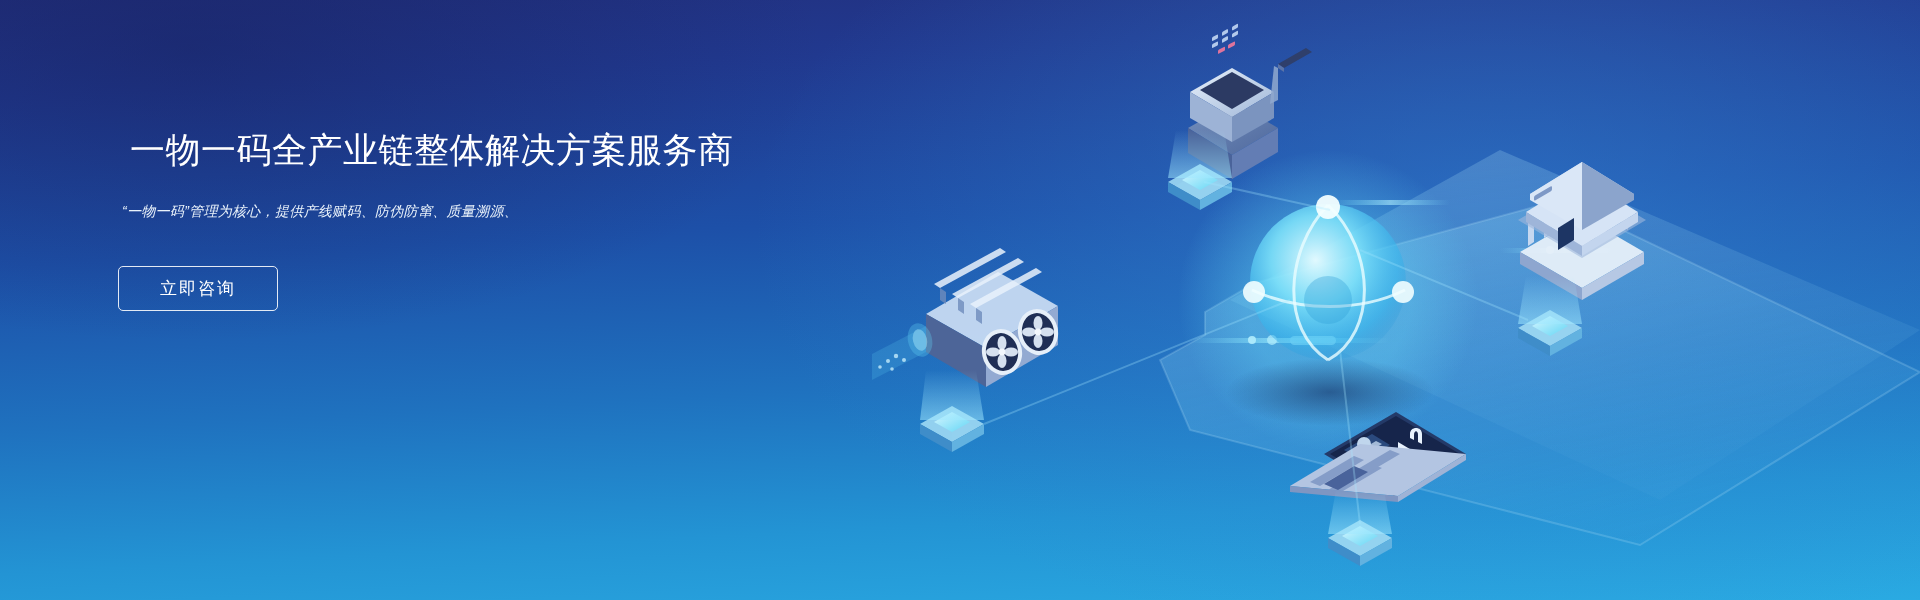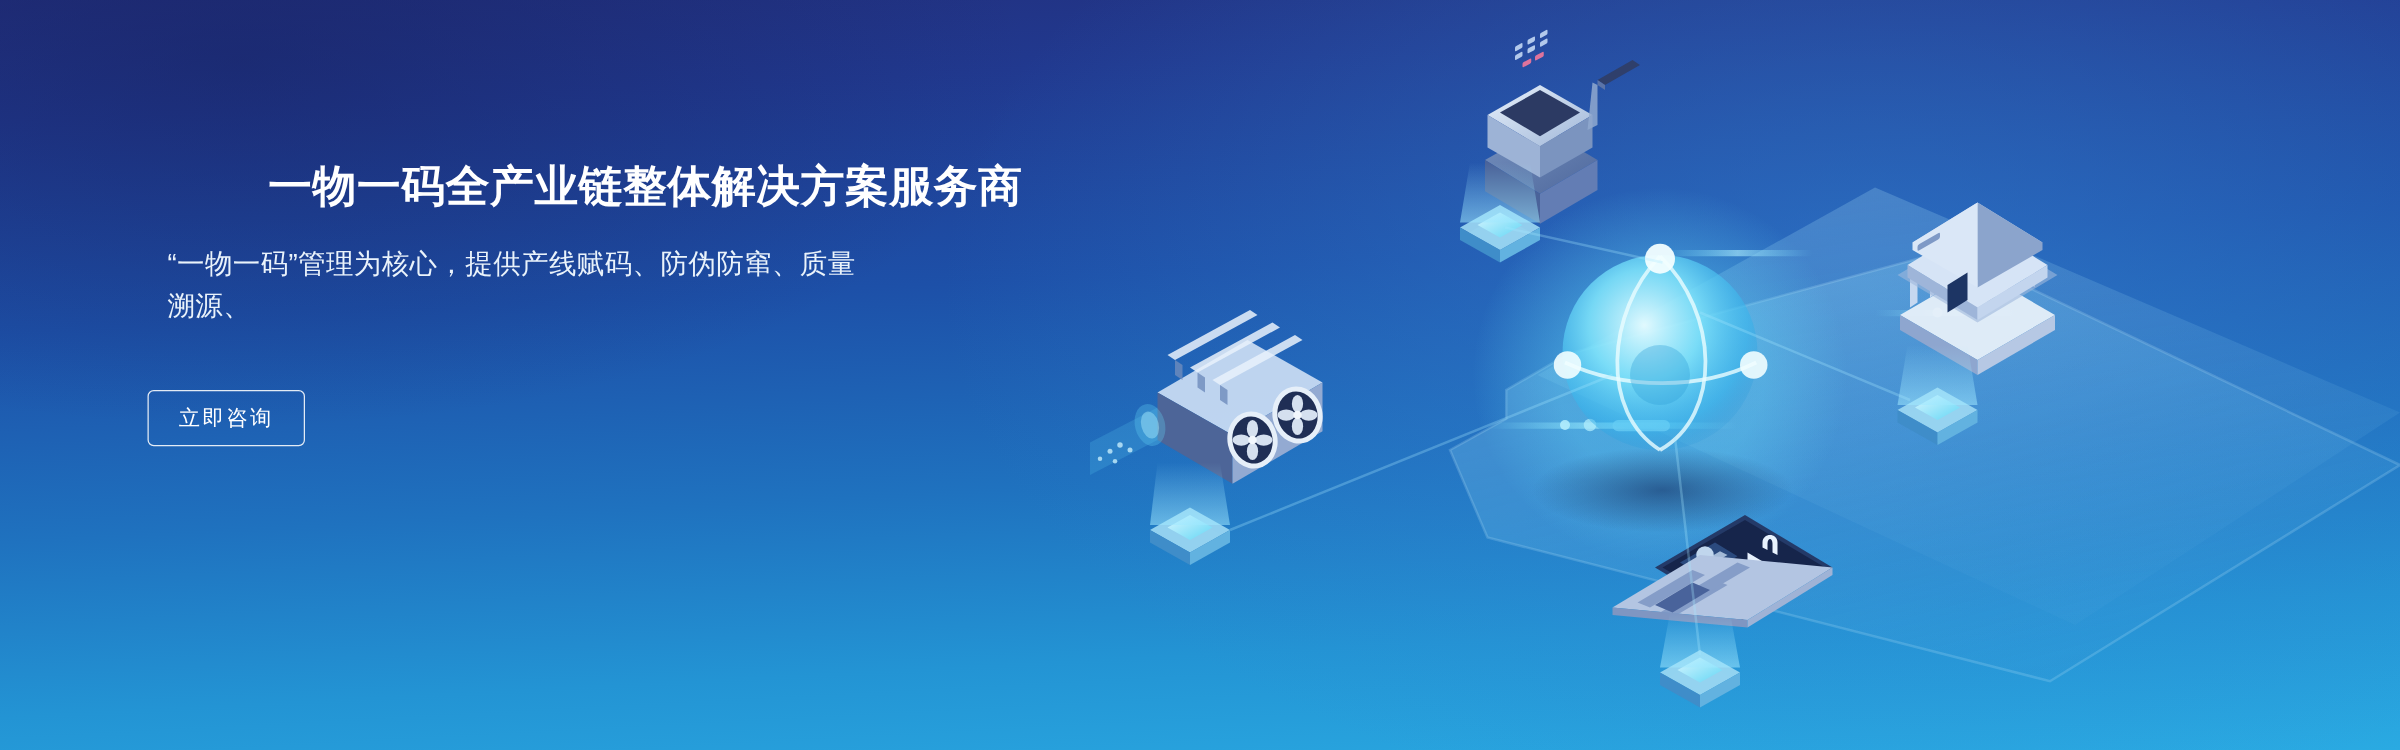--- a/index.html
+++ b/index.html
@@ -15,30 +15,30 @@
       linear-gradient(177deg,#22307f 0%, #21398f 14%, #1d50a8 38%, #1f72bf 62%, #2394d4 82%, #2aaae2 100%);
   }
   .banner::after{
     content:"";position:absolute;inset:0;pointer-events:none;
     background:radial-gradient(900px 420px at 10% 8%, rgba(20,30,90,.45) 0%, rgba(20,30,90,0) 70%);
   }
 
   
   .copy{position:absolute;left:118px;top:128px;width:700px;z-index:6;}
   .headline{
-    font-size:35px;font-weight:700;color:#ffffff;letter-spacing:.5px;
-    line-height:1.25;margin:0 0 22px 12px;white-space:nowrap;text-align:right;
+    font-size:35px;font-weight:400;color:#ffffff;letter-spacing:.5px;
+    line-height:1.25;margin:0 0 22px 12px;white-space:nowrap;
   }
   .sub{
-    font-size:22px;color:#eaf3fb;line-height:34px;margin:16px;font-weight:400;
-    letter-spacing:.3px;max-width:560px;
+    font-size:14px;color:#eaf3fb;line-height:34px;margin:4px;font-weight:400;
+    letter-spacing:.3px;max-width:560px;font-style:italic;
   }
   .cta{
     margin-top:34px;display:inline-block;
-    padding:13px 24px;border:1px solid rgba(255,255,255,.88);
+    padding:13px 41px;border:1px solid rgba(255,255,255,.88);
     border-radius:5px;color:#ffffff;font-size:17px;letter-spacing:2px;
     background:transparent;cursor:pointer;line-height:1;
   }
 
   
   .art{position:absolute;left:860px;top:0;width:1060px;height:600px;z-index:4;}
   .art svg{display:block;width:1060px;height:600px;}
 </style>
 </head>
 <body>

